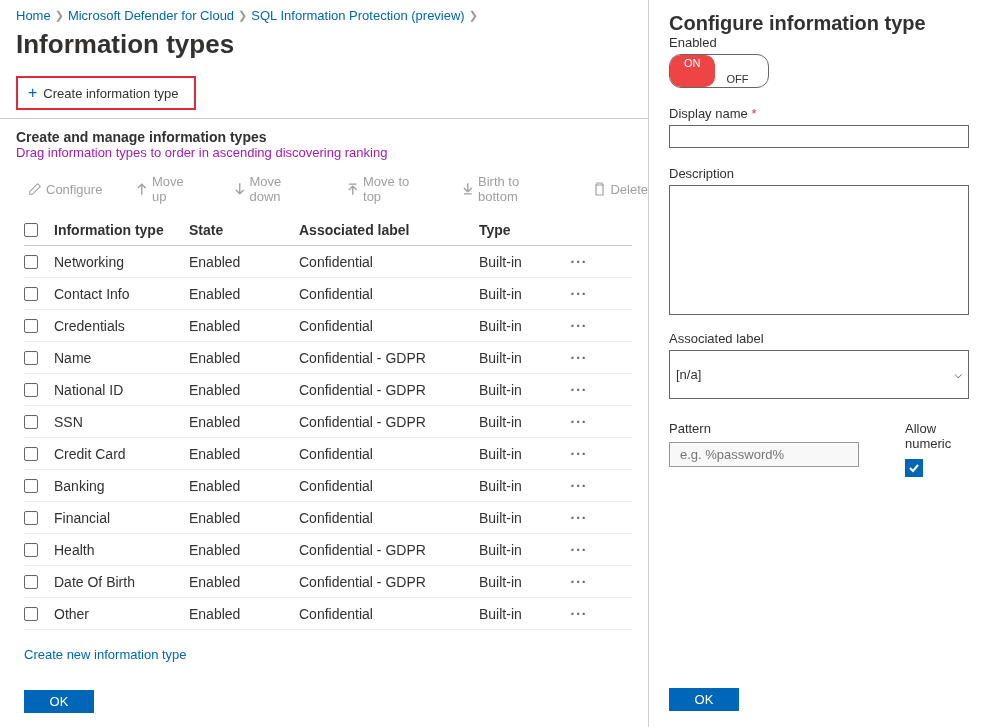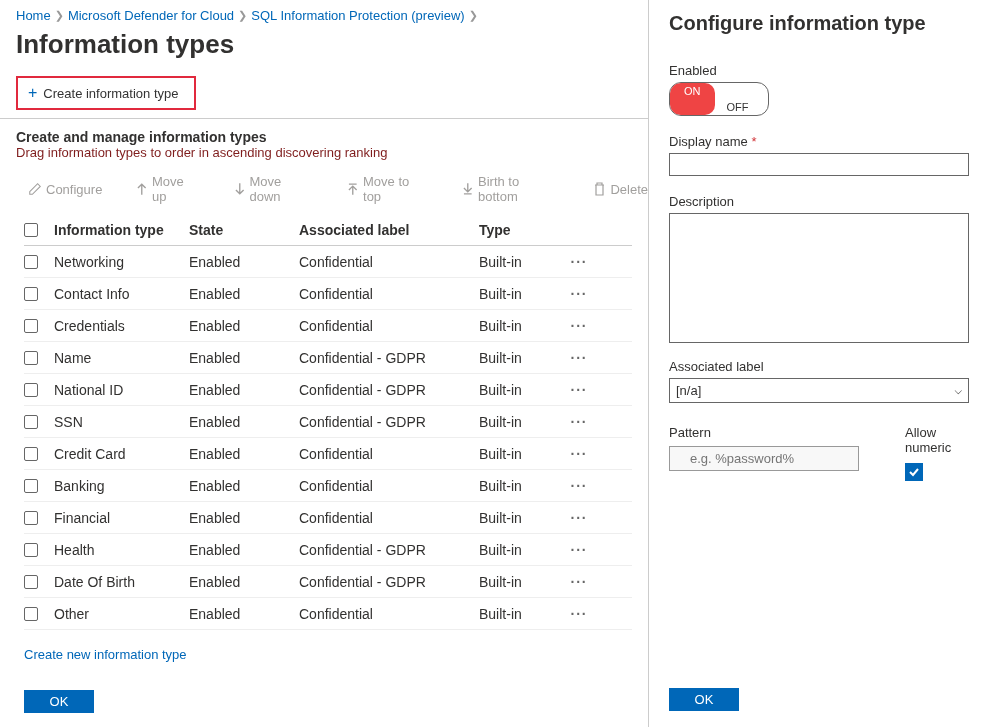--- a/index.html
+++ b/index.html
@@ -16,51 +16,51 @@
 
 .page-title { font-size: 26px; font-weight: 600; padding: 6px 0 16px 16px; }
 
 
 .create-bar { border: 2px solid #e1293d; padding: 6px 10px; margin: 0 0 6px 16px; width: 180px; display: flex; align-items: center; gap: 6px; font-size: 13px; color: #333; cursor: pointer; }
 .plus-icon { color: #0067b8; font-size: 16px; font-weight: 400; }
 
 .divider { border-top: 1px solid #ccc; margin-top: 2px; }
 
 .section-head { font-weight: 600; font-size: 14px; padding: 10px 0 0 16px; }
-.section-sub { font-size: 13px; color: #7f1d1d; padding: 0 0 8px 16px; }
+.section-sub { font-size: 13px; color: #a21caf; padding: 0 0 8px 16px; }
 
 
 .actions { display: flex; align-items: center; gap: 34px; padding: 6px 0 10px 28px; color: #a19f9d; font-size: 13px; }
 .action-item { display: flex; align-items: center; gap: 4px; cursor: pointer; }
 .action-item svg { display: block; }
 
 
 .table { padding: 0 16px 5px 24px; }
 .table-header, .table-row { display: grid; grid-template-columns: 30px 135px 110px 180px 80px 40px; align-items: center; height: 32px; border-bottom: 1px solid #eee; }
 .table-header { font-weight: 600; border-bottom: 1px solid #ccc; }
 .cb { width: 14px; height: 14px; border: 1px solid #666; border-radius: 2px; cursor: pointer; }
 .more { color: #666; font-weight: bold; letter-spacing: 1px; cursor: pointer; text-align: center; }
 .create-link { color: #0067b8; font-size: 13px; padding: 12px 0 0 24px; cursor: pointer; display: inline-block; }
 
 .ok-btn { background: #0067b8; color: #fff; border: none; padding: 4px 22px; font-size: 13px; cursor: pointer; margin: 28px 0 0 24px; width: 70px; }
 
 
-.panel-title { font-size: 20px; font-weight: 600; margin-bottom: 28px; }
+.panel-title { font-size: 20px; font-weight: 600; }
 .field-label { font-size: 13px; margin-bottom: 4px; }
 .req { color: #d13438; }
 .toggle { display: inline-flex; border: 1px solid #666; border-radius: 12px; overflow: hidden; font-size: 11px; width: 100px; margin-bottom: 18px; cursor: pointer; }
 .toggle-on { background: #ef4444; color: #fff; padding: 2px 14px; border-radius: 10px; }
 .toggle-off { padding: 2px 12px; color: #333; margin-top: 16px; }
 .text-input { width: 300px; border: 1px solid #666; padding: 3px 6px; font-size: 13px; margin-bottom: 18px; }
 .textarea { width: 300px; height: 130px; border: 1px solid #666; resize: none; margin-bottom: 16px; font-size: 13px; padding: 4px; }
 .select-wrap { position: relative; width: 300px; margin-bottom: 22px; }
-.select { width: 100%; border: 1px solid #666; padding: 4px 6px; font-size: 13px; background: #fff; cursor: pointer; display: flex; justify-content: space-between; align-items: center; }
+.select { width: 100%; border: 1px solid #666; padding: 16px 6px; font-size: 13px; background: #fff; cursor: pointer; display: flex; justify-content: space-between; align-items: center; }
 .chev { font-size: 10px; }
 .pattern-row { display: flex; gap: 46px; align-items: flex-start; }
-.pattern-input { width: 190px; border: 1px solid #999; background: #f8f8f8; padding: 4px 20px; font-size: 13px; color: #999; margin-top: 6px; }
+.pattern-input { width: 190px; border: 1px solid #999; background: #f8f8f8; padding: 4px 10px; font-size: 13px; color: #999; margin-top: 6px; }
 .checkbox-checked { width: 18px; height: 18px; background: #0067b8; display: inline-flex; align-items: center; justify-content: center; margin-top: 8px; cursor: pointer; }
 .checkbox-checked svg { display: block; }
 .right .ok-btn { margin-left: 0; margin-top: auto; margin-bottom: 16px; }
 .pattern-head { font-size: 13px; }
 </style>
 </head>
 <body>
 
 <div class="app">
   <div class="left">

